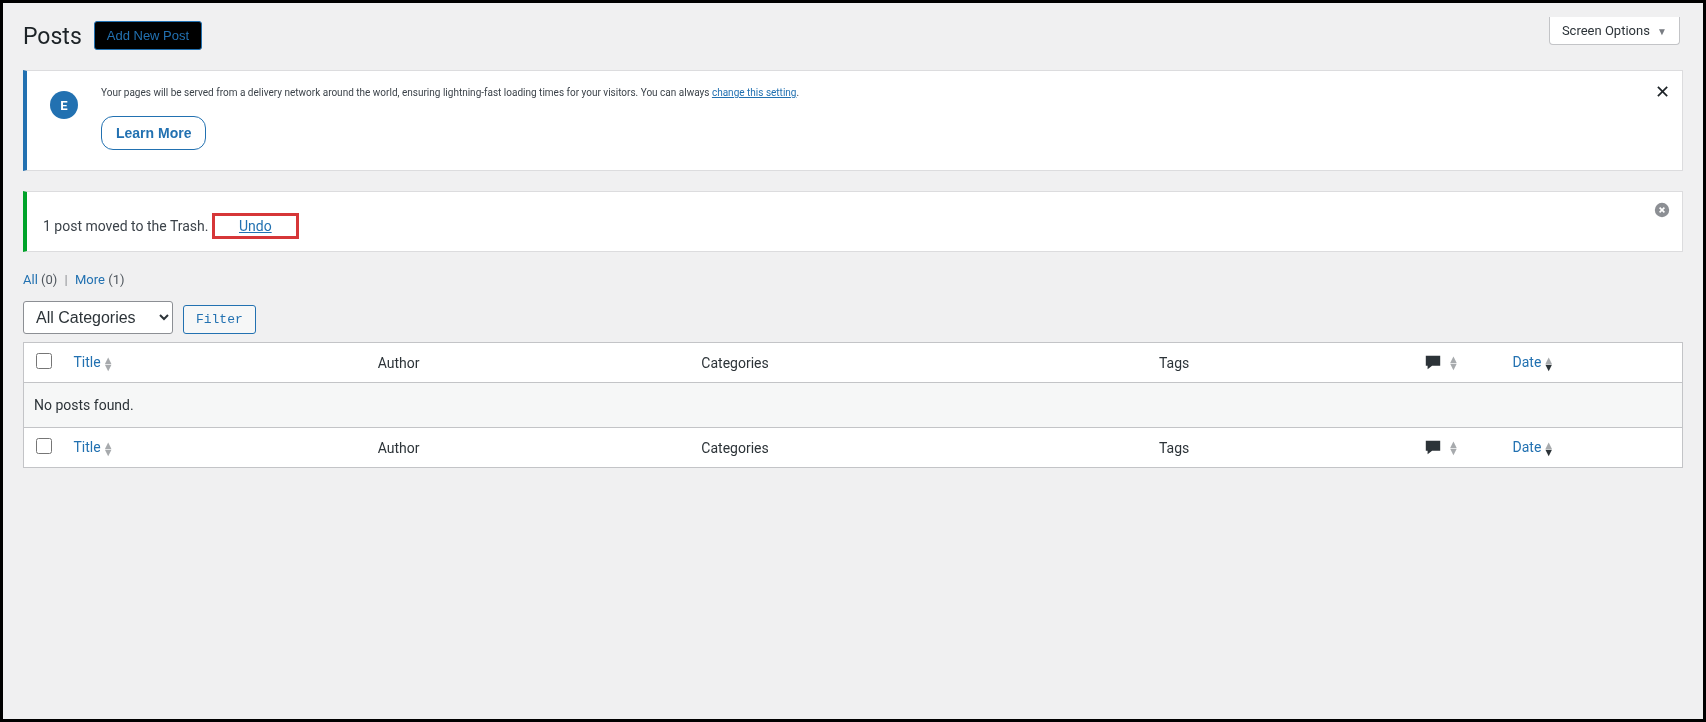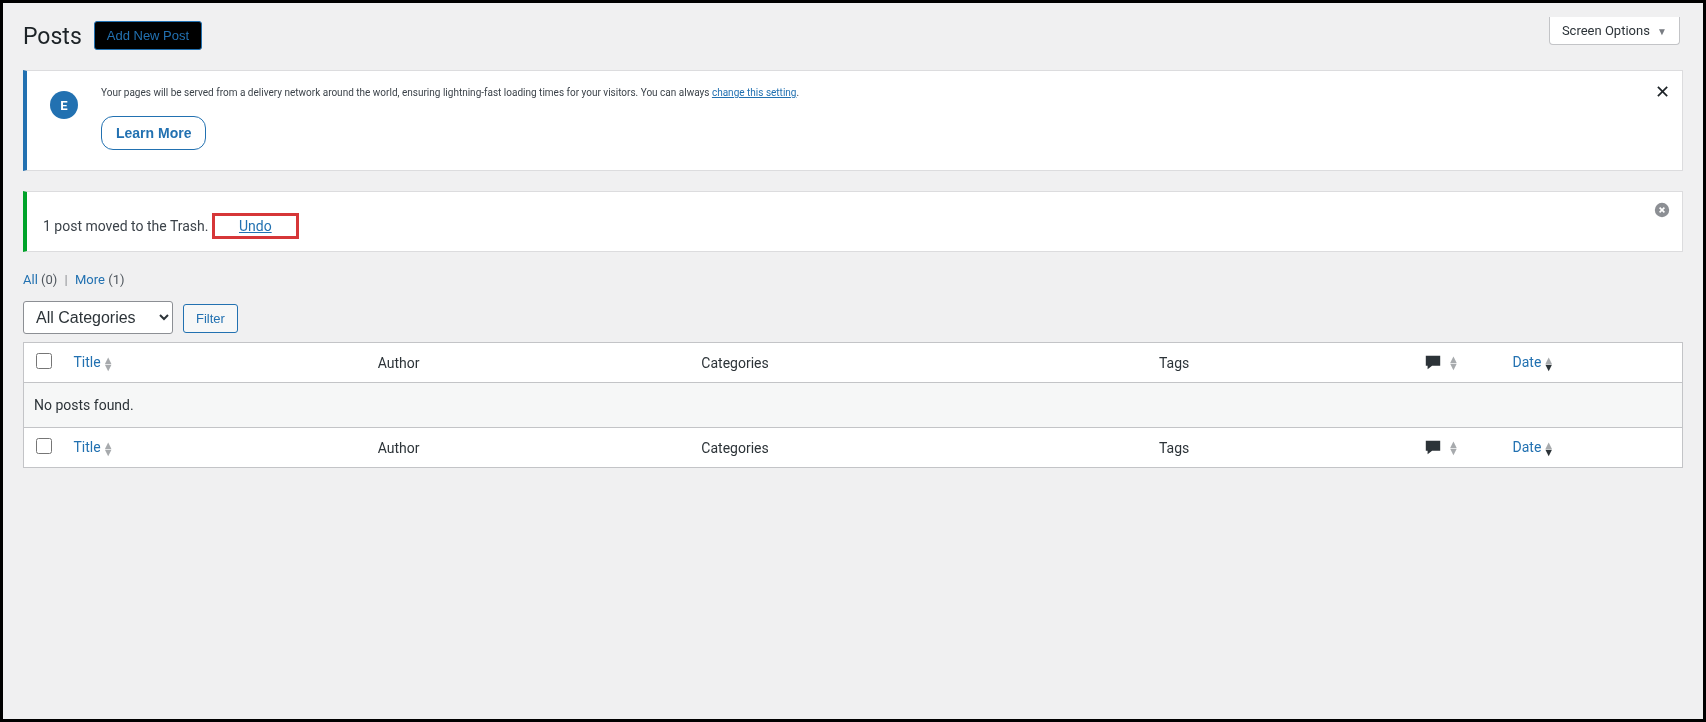--- a/index.html
+++ b/index.html
@@ -131,20 +131,21 @@
     }
     .filter-btn {
       border: 1px solid #2271b1;
       color: #2271b1;
       background: #f6f7f7;
       padding: 6px 12px;
       font-size: 13px;
       border-radius: 3px;
       cursor: pointer;
       margin-left: 6px;
+      font-family: Liberation Mono, monospace;
     }
     .posts-table {
       width: 100%;
       border-collapse: collapse;
       background: #fff;
       border: 1px solid #c3c4c7;
     }
     .posts-table th, .posts-table td {
       text-align: left;
       padding: 10px 10px;

